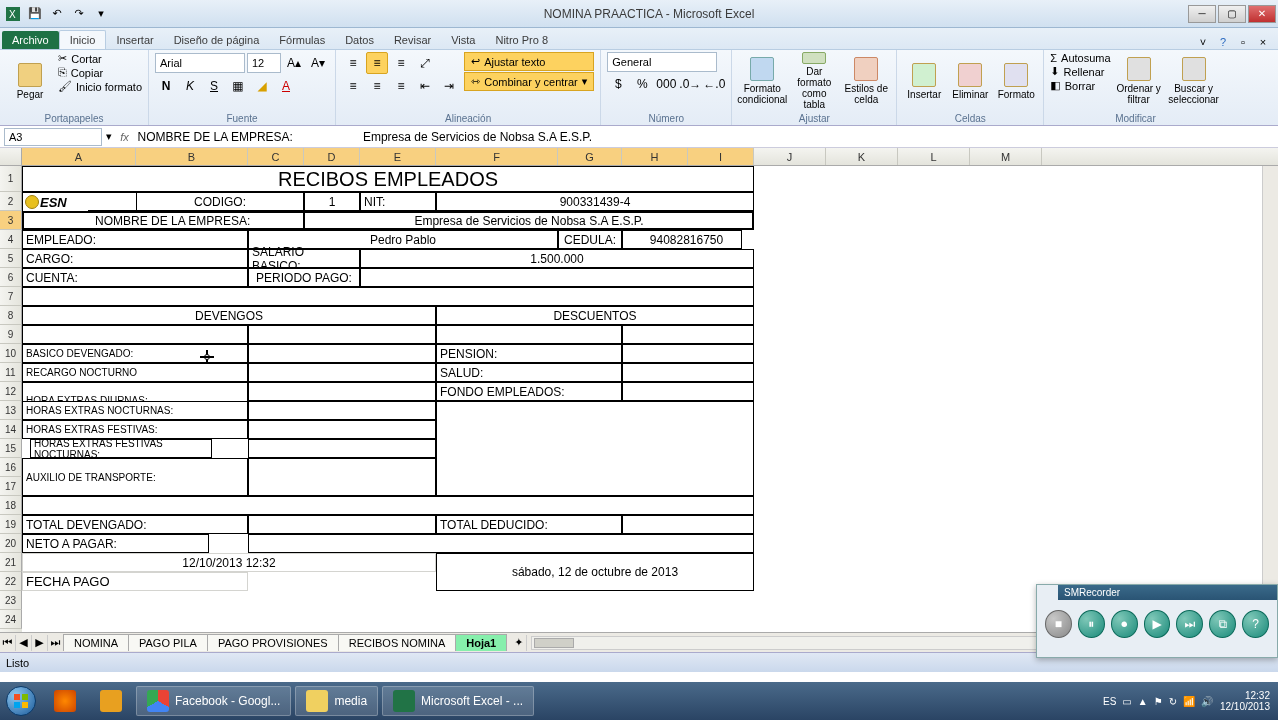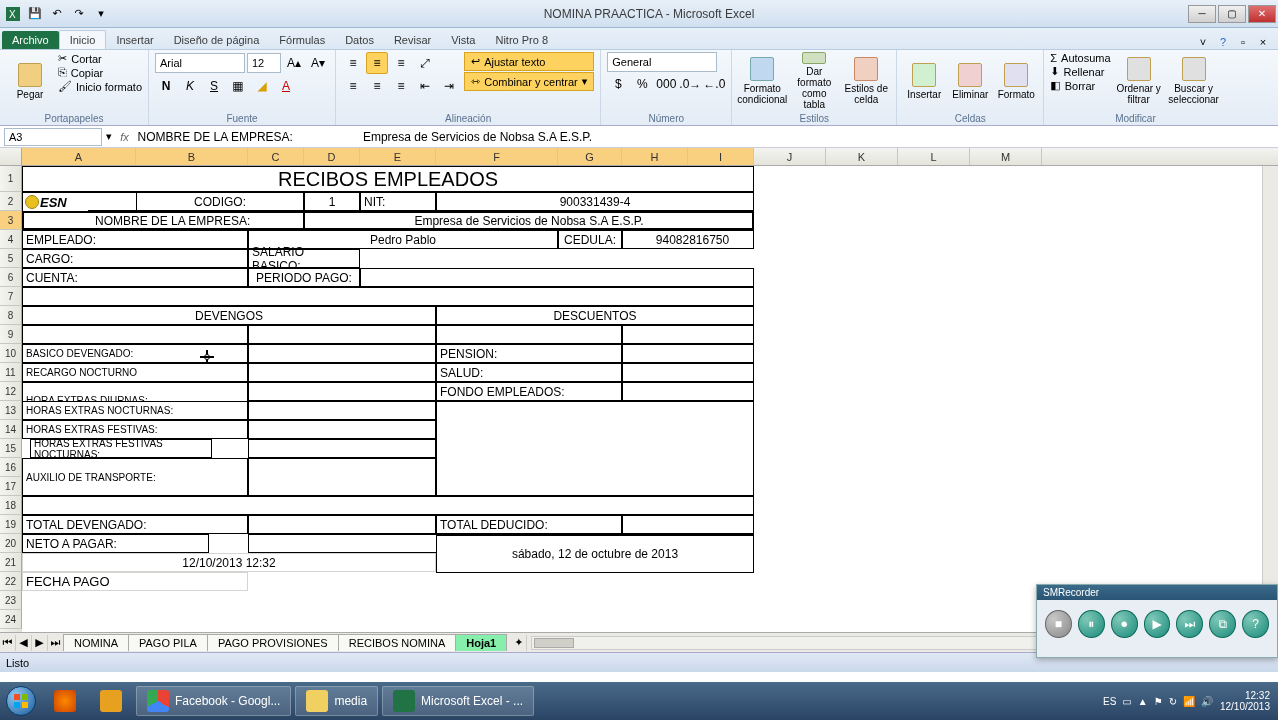--- a/index.html
+++ b/index.html
@@ -86,21 +86,21 @@
 .start-orb { width: 42px; height: 38px; display: flex; align-items: center; justify-content: center; cursor: pointer; }
 .orb-circle { width: 30px; height: 30px; border-radius: 50%; background: radial-gradient(circle at 30% 30%, #8fc8f0, #1a5a9a); border: 1px solid #0a3a6a; display:flex; align-items:center; justify-content:center;}
 .task-item { height: 30px; padding: 0 10px; margin: 0 2px; display: flex; align-items: center; gap: 6px; color: #fff; font-size: 12px; cursor: pointer; border-radius: 2px; }
 .task-item.running { background: rgba(255,255,255,0.15); border: 1px solid rgba(255,255,255,0.25); }
 .task-icon { width: 22px; height: 22px; border-radius: 3px; }
 .tray { margin-left: auto; display: flex; align-items: center; gap: 6px; color: #fff; font-size: 10px; padding-right: 8px; }
 .clock { text-align: right; line-height: 1.1; }
 
 
 .recorder { position: absolute; right: 0; top: 584px; width: 242px; height: 74px; background: #e8eef4; border: 1px solid #8aa; box-shadow: 0 2px 6px rgba(0,0,0,0.3); }
-.rec-title { background: linear-gradient(#3a6a8a,#2a5474); color: #fff; font-size: 10px; padding: 2px 6px; }
+.rec-title { background: linear-gradient(#3a6a8a,#2a5474); color: #fff; font-size: 10px; padding: 2px 6px; margin-left: 21px; }
 .rec-body { display: flex; gap: 6px; padding: 10px 8px; }
 .rec-btn { width: 28px; height: 28px; border-radius: 50%; background: radial-gradient(circle at 30% 30%, #7fc8b8, #1a8a7a); border: 1px solid #0a6a5a; cursor: pointer; display:flex;align-items:center;justify-content:center;color:#fff;font-size:12px;}
 .rec-btn.gray { background: radial-gradient(circle at 30% 30%, #c8c8c8, #888); border-color:#666;}
 
 .cursor-cross { position: absolute; left: 199px; top: 218px; width: 14px; height: 14px; pointer-events: none; }
 .cursor-cross::before, .cursor-cross::after { content:''; position:absolute; background:#000; }
 .cursor-cross::before { left:6px; top:0; width:2px; height:14px; }
 .cursor-cross::after { top:6px; left:0; height:2px; width:14px; }
 .cursor-cross .c { position:absolute; left:4px; top:4px; width:6px; height:6px; border:1px solid #000; border-radius:50%; background:#fff;}
 
@@ -260,21 +260,21 @@
         </div>
       <div class="big-btn">
           <div class="ico" style="background:#d0e0c0;border-color:#8a6;"></div>
           <span>Dar formato como tabla</span>
         </div>
       <div class="big-btn">
           <div class="ico" style="background:#f0d0c0;border-color:#c86;"></div>
           <span>Estilos de celda</span>
         </div>
     </div>
-    <div class="group-label">Estilos</div>
+    <div class="group-label">Ajustar</div>
   </div>
 
   <div class="group">
     <div class="group-body">
       <div class="big-btn" style="width:42px;">
           <div class="ico" style="background:#d0f0d0;"></div>
           <span>Insertar</span>
         </div>
       <div class="big-btn" style="width:42px;">
           <div class="ico" style="background:#f0d0d0;"></div>
@@ -378,23 +378,24 @@
       <div class="cell center" style="left: 282px; top: 26px; width: 56px; height: 19px;">1</div>
       <div class="cell " style="left: 338px; top: 26px; width: 76px; height: 19px;">NIT:</div>
       <div class="cell center" style="left: 414px; top: 26px; width: 318px; height: 19px;">900331439-4</div>
       <div class="cell " style="left: 0px; top: 45px; width: 282px; height: 19px; padding-left: 72px;">NOMBRE DE LA EMPRESA:</div>
       <div class="cell center" style="left: 282px; top: 45px; width: 450px; height: 19px;">Empresa de Servicios de Nobsa S.A E.S.P.</div>
       <div class="logo-esn"><span class="o"></span>ESN</div>
       <div class="sel-row" style="left: 0px; top: 45px; width: 732px; height: 19px;"></div>
       <div class="cell " style="left: 0px; top: 64px; width: 226px; height: 19px;">EMPLEADO:</div>
       <div class="cell center" style="left: 226px; top: 64px; width: 310px; height: 19px;">Pedro Pablo</div>
       <div class="cell center" style="left: 536px; top: 64px; width: 64px; height: 19px;">CEDULA:</div>
-      <div class="cell center" style="left: 600px; top: 64px; width: 132px; height: 19px; padding-left: 12px;">94082816750</div>
+      <div class="cell center" style="left: 600px; top: 64px; width: 120px; height: 19px; padding-left: 12px;">94082816750</div>
       <div class="cell " style="left: 0px; top: 83px; width: 226px; height: 19px;">CARGO:</div>
       <div class="cell center" style="left: 226px; top: 83px; width: 112px; height: 19px;">SALARIO BASICO:</div>
+      <div class="cell center" style="left: 338px; top: 83px; width: 394px; height: 19px;">1.500.000</div>
       <div class="cell " style="left: 0px; top: 102px; width: 226px; height: 19px;">CUENTA:</div>
       <div class="cell center" style="left: 226px; top: 102px; width: 112px; height: 19px;">PERIODO PAGO:</div>
       <div class="cell " style="left: 338px; top: 102px; width: 394px; height: 19px;"></div>
       <div class="cell " style="left: 0px; top: 121px; width: 732px; height: 19px;"></div>
       <div class="cell center" style="left: 0px; top: 140px; width: 414px; height: 19px;">DEVENGOS</div>
       <div class="cell center" style="left: 414px; top: 140px; width: 318px; height: 19px;">DESCUENTOS</div>
       <div class="cell " style="left: 0px; top: 159px; width: 226px; height: 19px;"></div>
       <div class="cell " style="left: 226px; top: 159px; width: 188px; height: 19px;"></div>
       <div class="cell " style="left: 414px; top: 159px; width: 186px; height: 19px;"></div>
       <div class="cell " style="left: 600px; top: 159px; width: 132px; height: 19px;"></div>
@@ -422,21 +423,21 @@
       <div class="cell " style="left: 0px; top: 330px; width: 732px; height: 19px;"></div>
       <div class="cell " style="left: 0px; top: 349px; width: 226px; height: 19px;">TOTAL DEVENGADO:</div>
       <div class="cell " style="left: 226px; top: 349px; width: 188px; height: 19px;"></div>
       <div class="cell " style="left: 414px; top: 349px; width: 186px; height: 19px;">TOTAL DEDUCIDO:</div>
       <div class="cell " style="left: 600px; top: 349px; width: 132px; height: 19px;"></div>
       <div class="cell " style="left: 0px; top: 368px; width: 187px; height: 19px;">NETO A PAGAR:</div>
       <div class="cell " style="left: 226px; top: 368px; width: 506px; height: 19px;"></div>
       <div class="cell center nb" style="left: 0px; top: 387px; width: 414px; height: 19px;">12/10/2013 12:32</div>
       <div class="cell nb" style="left: 414px; top: 387px; width: 318px; height: 19px;"></div>
       <div class="cell nb" style="left: 0px; top: 406px; width: 226px; height: 19px; font-size: 13px;">FECHA PAGO</div>
-      <div class="cell center nb" style="left: 414px; top: 369px; width: 318px; height: 38px; border: 1px solid rgb(0, 0, 0);">sábado, 12 de octubre de 2013</div>
+      <div class="cell center nb" style="left: 414px; top: 387px; width: 318px; height: 38px; border: 1px solid rgb(0, 0, 0);">sábado, 12 de octubre de 2013</div>
       <div class="cursor-cross" style="left: 178px; top: 184px;">
         <div class="c"></div>
       </div>
     </div>
   <div class="vscroll"></div>
 </div>
 
 <div class="sheet-bar">
   <div class="sheet-nav">
     <div class="sheet-nav-btn">⏮</div>

